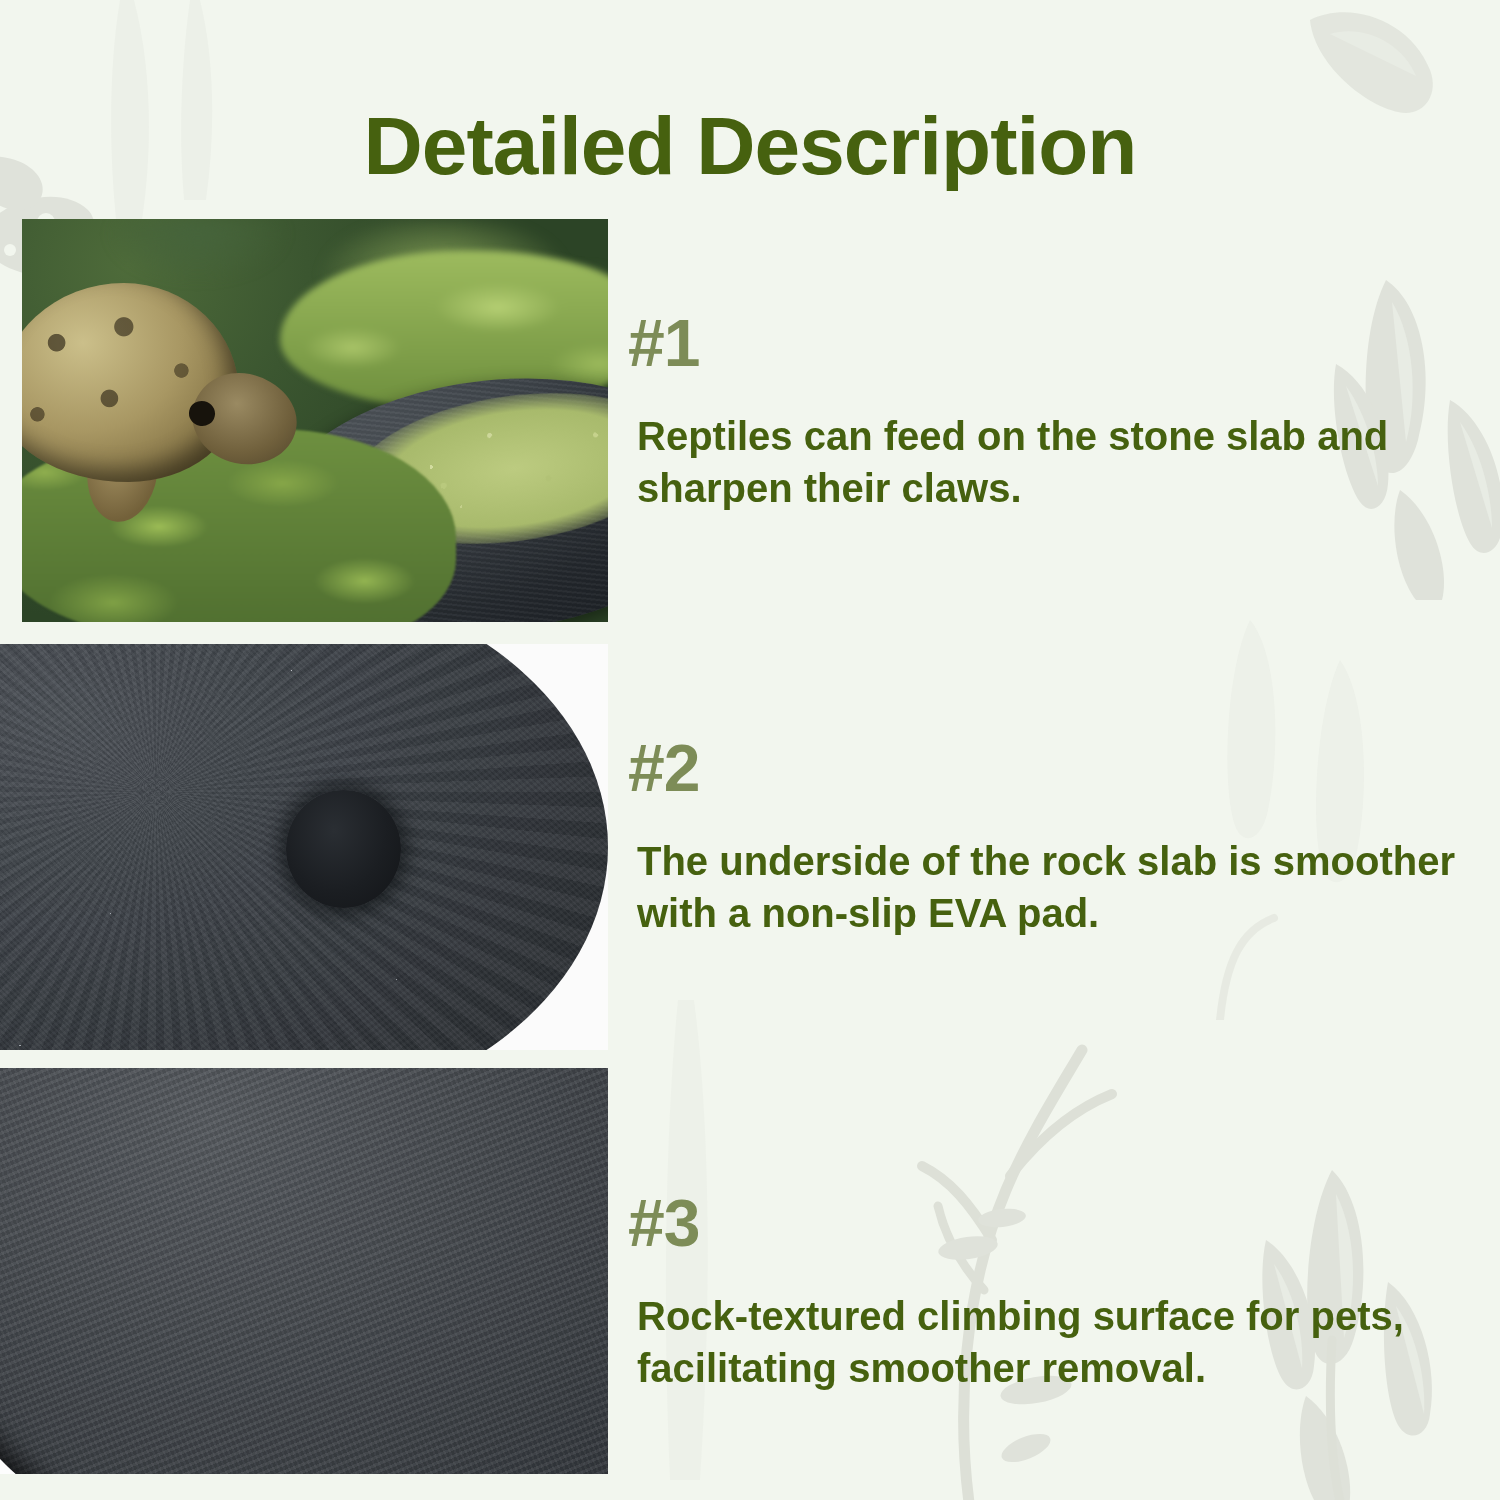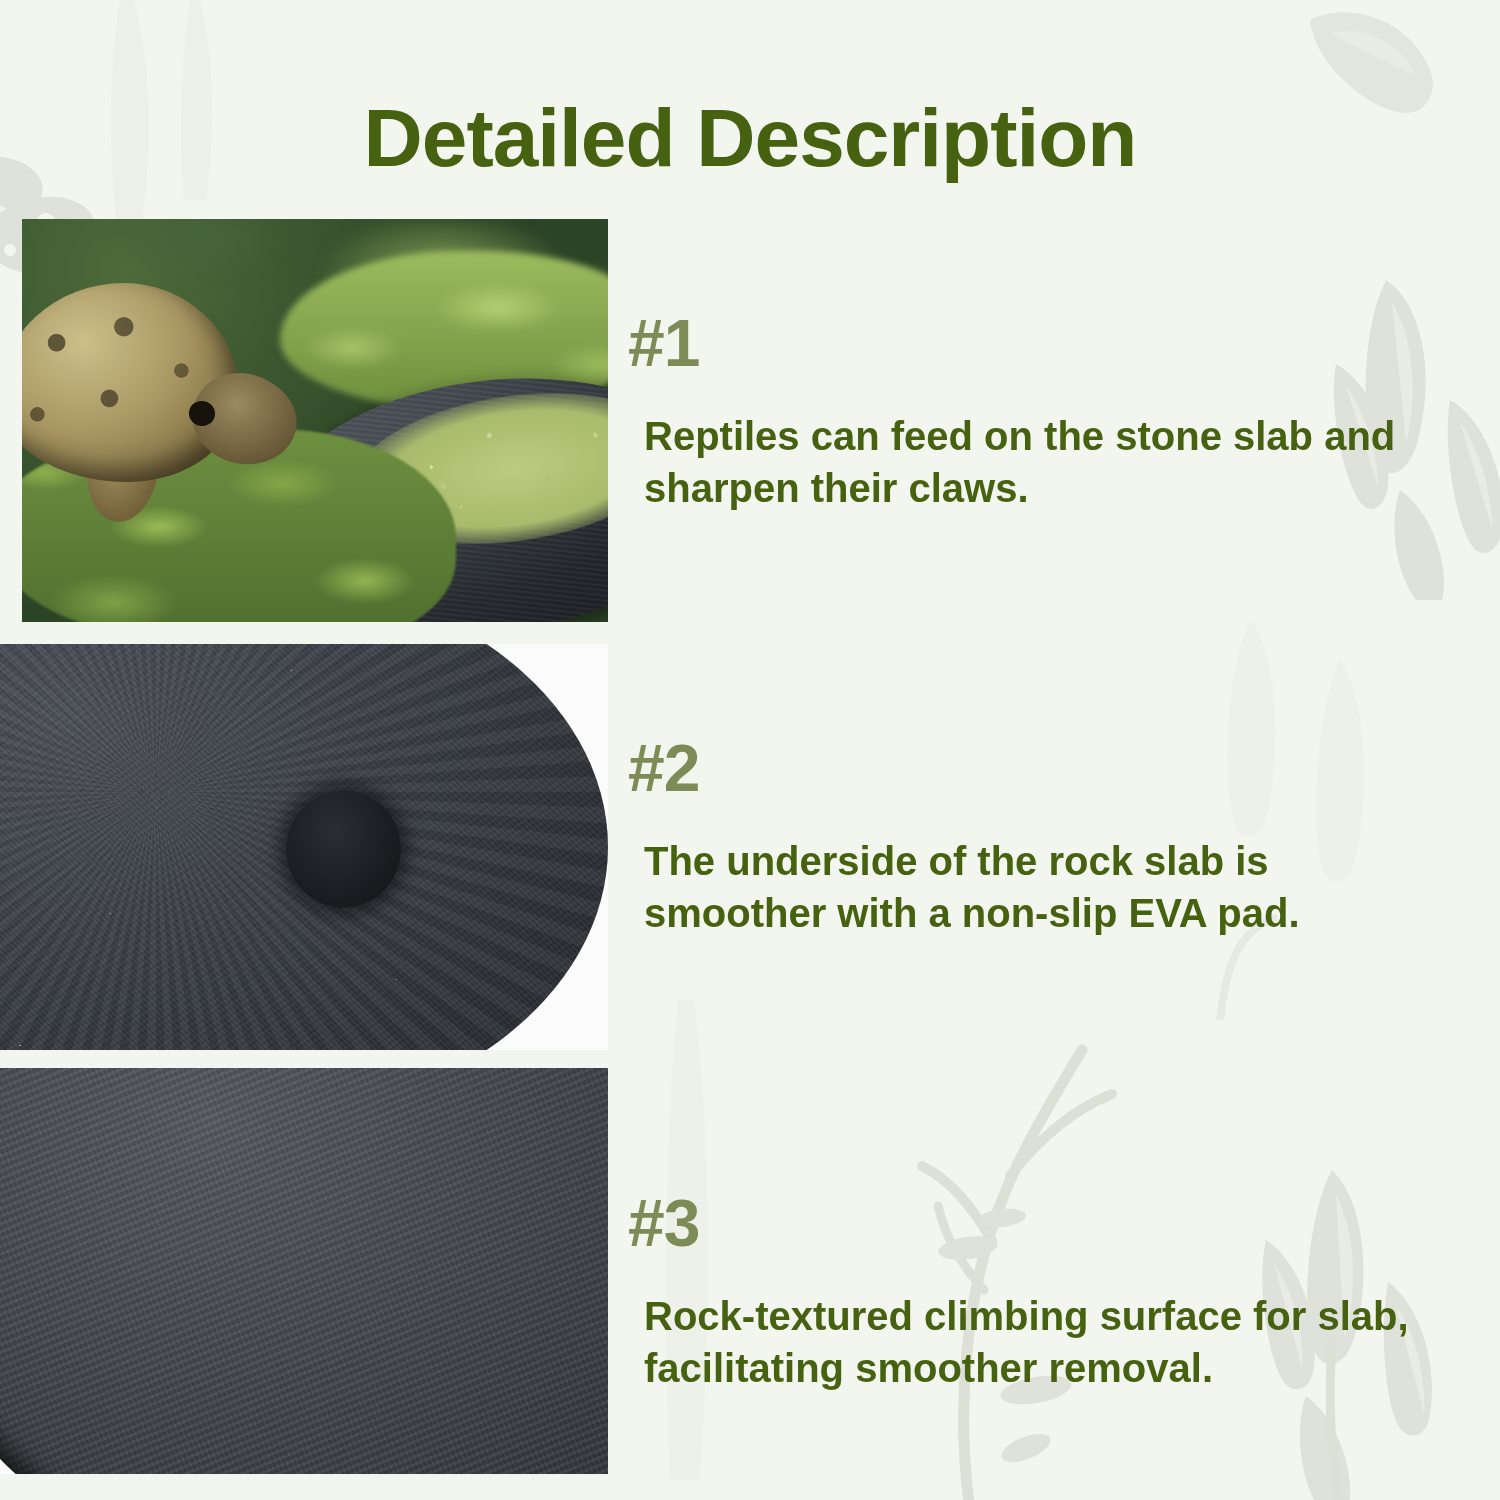--- a/index.html
+++ b/index.html
@@ -13,21 +13,21 @@
 
   
   .wm{position:absolute;pointer-events:none;}
   .wm svg{display:block;}
   .wm-leaf{fill:#dfe2da;}
   .wm-soft{fill:#e8ece4;}
   .wm-stroke{fill:none;stroke:#dde0d7;stroke-linecap:round;}
 
   
   .title{
-    position:absolute;left:0;right:0;top:40px;
+    position:absolute;left:0;right:0;top:48px;
     text-align:center;
     font-size:82px;line-height:1.05;
     font-weight:bold;letter-spacing:-1px;
     color:#46610f;
     z-index:5;
     white-space:nowrap;
   }
 
   
   .photo{position:absolute;overflow:hidden;background:#fff;z-index:3;}
@@ -170,21 +170,21 @@
   .feature{position:absolute;left:0;width:845px;}
   #feature-1{top:120px;}
   #feature-2{top:545px;}
   #feature-3{top:1000px;}
   .feature-num{
     font-size:66px;font-weight:bold;line-height:1;
     color:#7d8c57;letter-spacing:-1px;margin:0 0 34px 0;
   }
   .feature-text{
     font-size:40px;font-weight:bold;line-height:1.30;
-    color:#46610f;margin:16px;max-width:840px;
+    color:#46610f;margin:9px;max-width:840px;
   }
 </style>
 </head>
 <body>
 
 <div class="page">
 
   <div class="wm" style="left:-30px;top:100px;">
     <svg width="230" height="200" viewBox="0 0 230 200">
       <path class="wm-leaf" d="M10 130 C40 96 92 86 118 110 C130 122 126 150 106 166 C86 182 46 176 26 160 C14 150 8 140 10 130 Z"></path>
@@ -313,18 +313,18 @@
       <p class="feature-text">Reptiles can feed on the stone slab and sharpen their claws.</p>
     </div>
 
     <div class="feature" id="feature-2">
       <div class="feature-num">#2</div>
       <p class="feature-text">The underside of the rock slab is smoother with a non-slip EVA pad.</p>
     </div>
 
     <div class="feature" id="feature-3">
       <div class="feature-num">#3</div>
-      <p class="feature-text">Rock-textured climbing surface for slab, facilitating smoother removal.</p>
+      <p class="feature-text">Rock-textured climbing surface for pets, facilitating smoother removal.</p>
     </div>
 
   </div>
 
 </div>
 
 </body></html>

